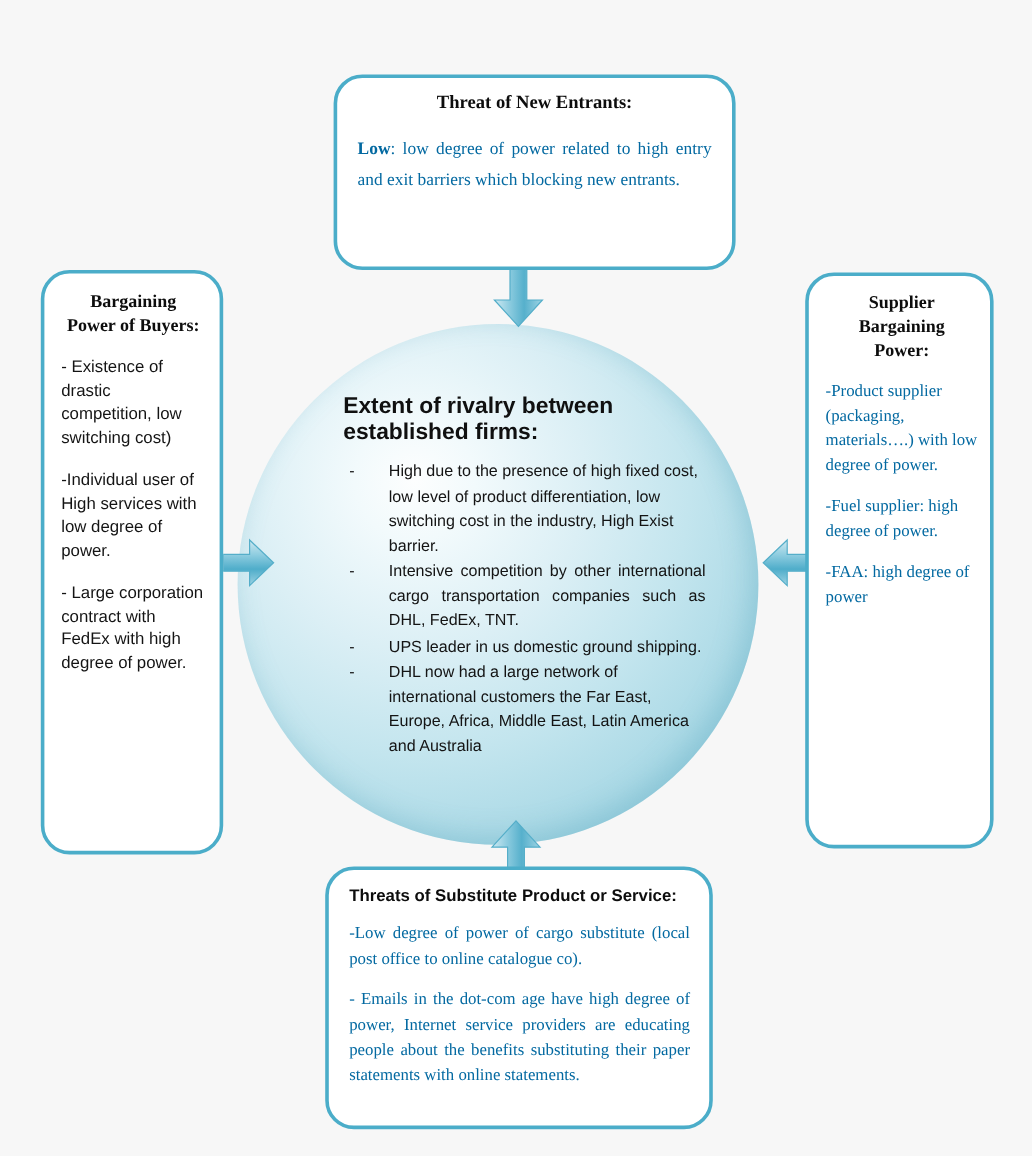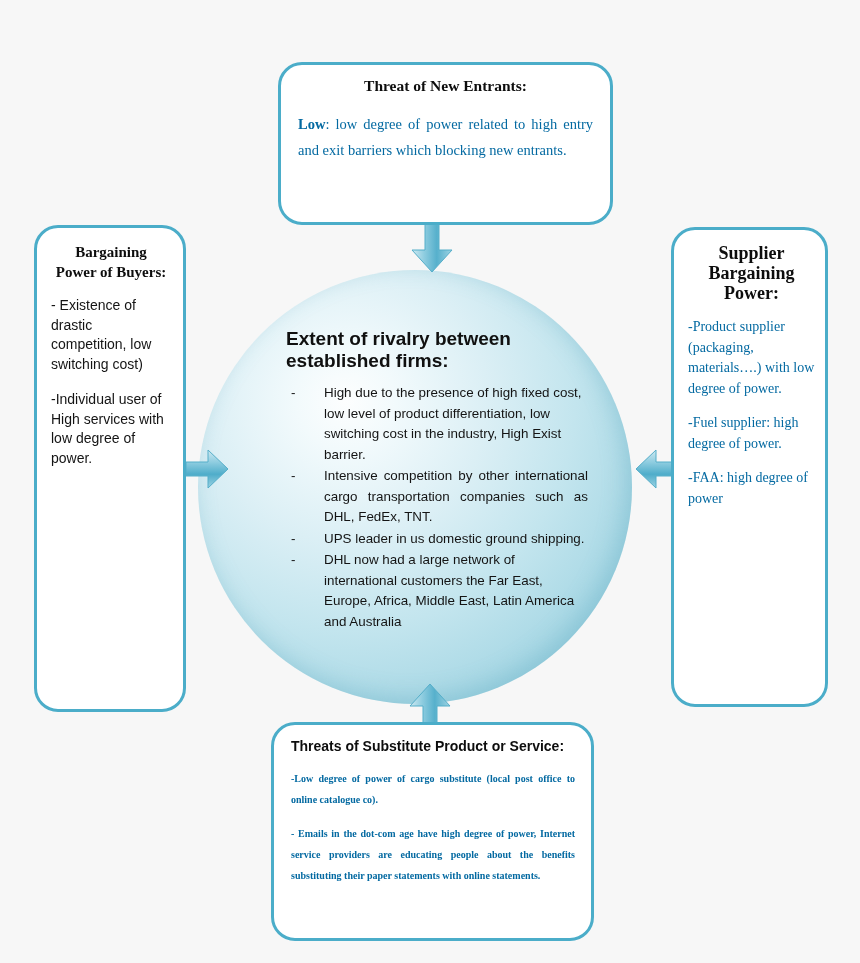--- a/index.html
+++ b/index.html
@@ -89,21 +89,21 @@
   }
   #box-left .box-body p { margin-bottom: 16px; }
 
   
   #box-right {
     left: 671px; top: 205px;
     width: 157px; height: 480px;
     padding: 13px 10px 0 14px;
   }
   #box-right .box-title {
-    font-size: 18px;
+    font-size: 15px;
     line-height: 20px;
     margin-bottom: 14px;
   }
   #box-right .box-body {
     font-size: 14px;
     line-height: 20.5px;
   }
   #box-right .box-body p { margin-bottom: 14px; }
 
   
@@ -112,24 +112,23 @@
     width: 323px; height: 219px;
     padding: 13px 16px 15px 17px;
   }
   #box-bottom .box-title {
     font-family: "Liberation Sans", sans-serif;
     font-size: 14px;
     text-align: left;
     margin-bottom: 14px;
   }
   #box-bottom .box-body {
-    font-size: 10px;
+    font-size: 14px;
     line-height: 21px;
     text-align: justify;
-    font-weight: bold;
   }
   #box-bottom .box-body p { margin-bottom: 13px; }
 
   
   #circle {
     position: absolute;
     left: 198px;  top: 248px;
     width: 434px; height: 434px;
     border-radius: 50%;
     background:
@@ -197,20 +196,21 @@
   </div>
 
   <div class="box sans" id="box-left">
     <div class="box-title">
       <div>Bargaining</div>
       <div>Power  of Buyers:</div>
     </div>
     <div class="box-body">
       <p>- Existence of drastic competition, low switching cost)</p>
       <p>-Individual user of High services with low degree of power.</p>
+      <p>- Large corporation contract with FedEx with high degree of power.</p>
     </div>
   </div>
 
   <div class="box serif" id="box-right">
     <div class="box-title">
       <div>Supplier</div>
       <div>Bargaining</div>
       <div>Power:</div>
     </div>
     <div class="box-body">

